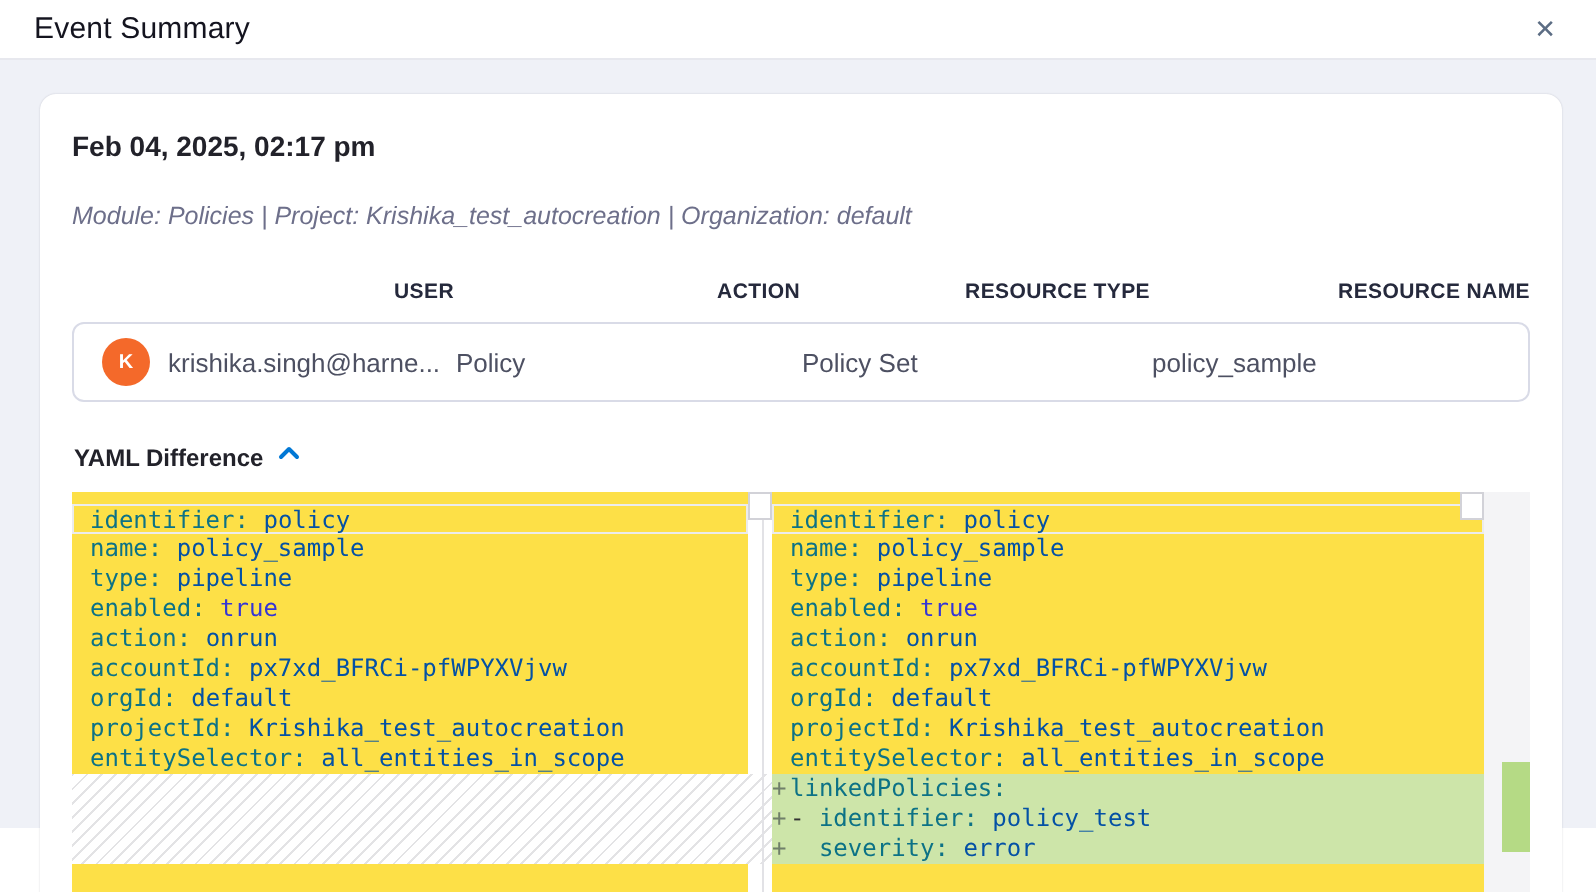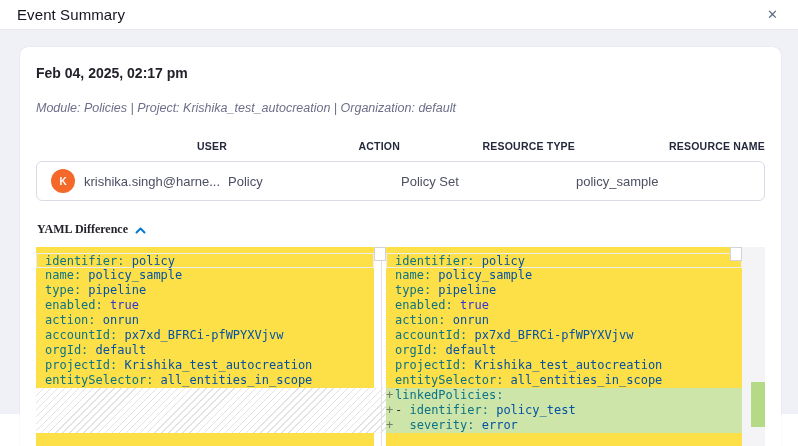--- a/index.html
+++ b/index.html
@@ -26,21 +26,21 @@
   .tbl-row { margin-top:9px; height:40px; border:1px solid #d9dbe7; border-radius:6px;
     display:grid; grid-template-columns:177px 173px 175px auto; align-items:center;
     padding:0 14px; font-size:13px; color:#4d5062; background:#fff; }
   .user-cell { display:flex; align-items:center; gap:9px; overflow:hidden; }
   .avatar { width:24px; height:24px; border-radius:50%; background:var(--avatar,#f4692a);
     color:#fff; font-size:10px; font-weight:700; display:flex; align-items:center;
     justify-content:center; flex:0 0 24px; }
   .user-name { white-space:nowrap; overflow:hidden; }
 
   
-  .yaml-label-row { margin:21px 0 0 1px; display:flex; align-items:center; gap:7px; cursor:pointer;font-family:Liberation Serif, serif; }
+  .yaml-label-row { margin:21px 0 0 1px; display:flex; align-items:flex-start; gap:7px; cursor:pointer; }
   .yaml-label { font-size:12px; font-weight:700; color:#22222a; }
   .chevron-up { display:inline-flex; margin-top:1px; }
 
   .diff-editor { position:relative; margin-top:10px; height:208px; width:729px;
     font-family:"DejaVu Sans Mono","Liberation Mono",monospace; font-size:12px; overflow:hidden; }
 
   .pane { position:absolute; top:0; height:100%; padding-top:6px; background:#fde047; }
   .pane-left  { left:0;     width:338px; }
   .pane-right { left:350px; width:356px; }
 

